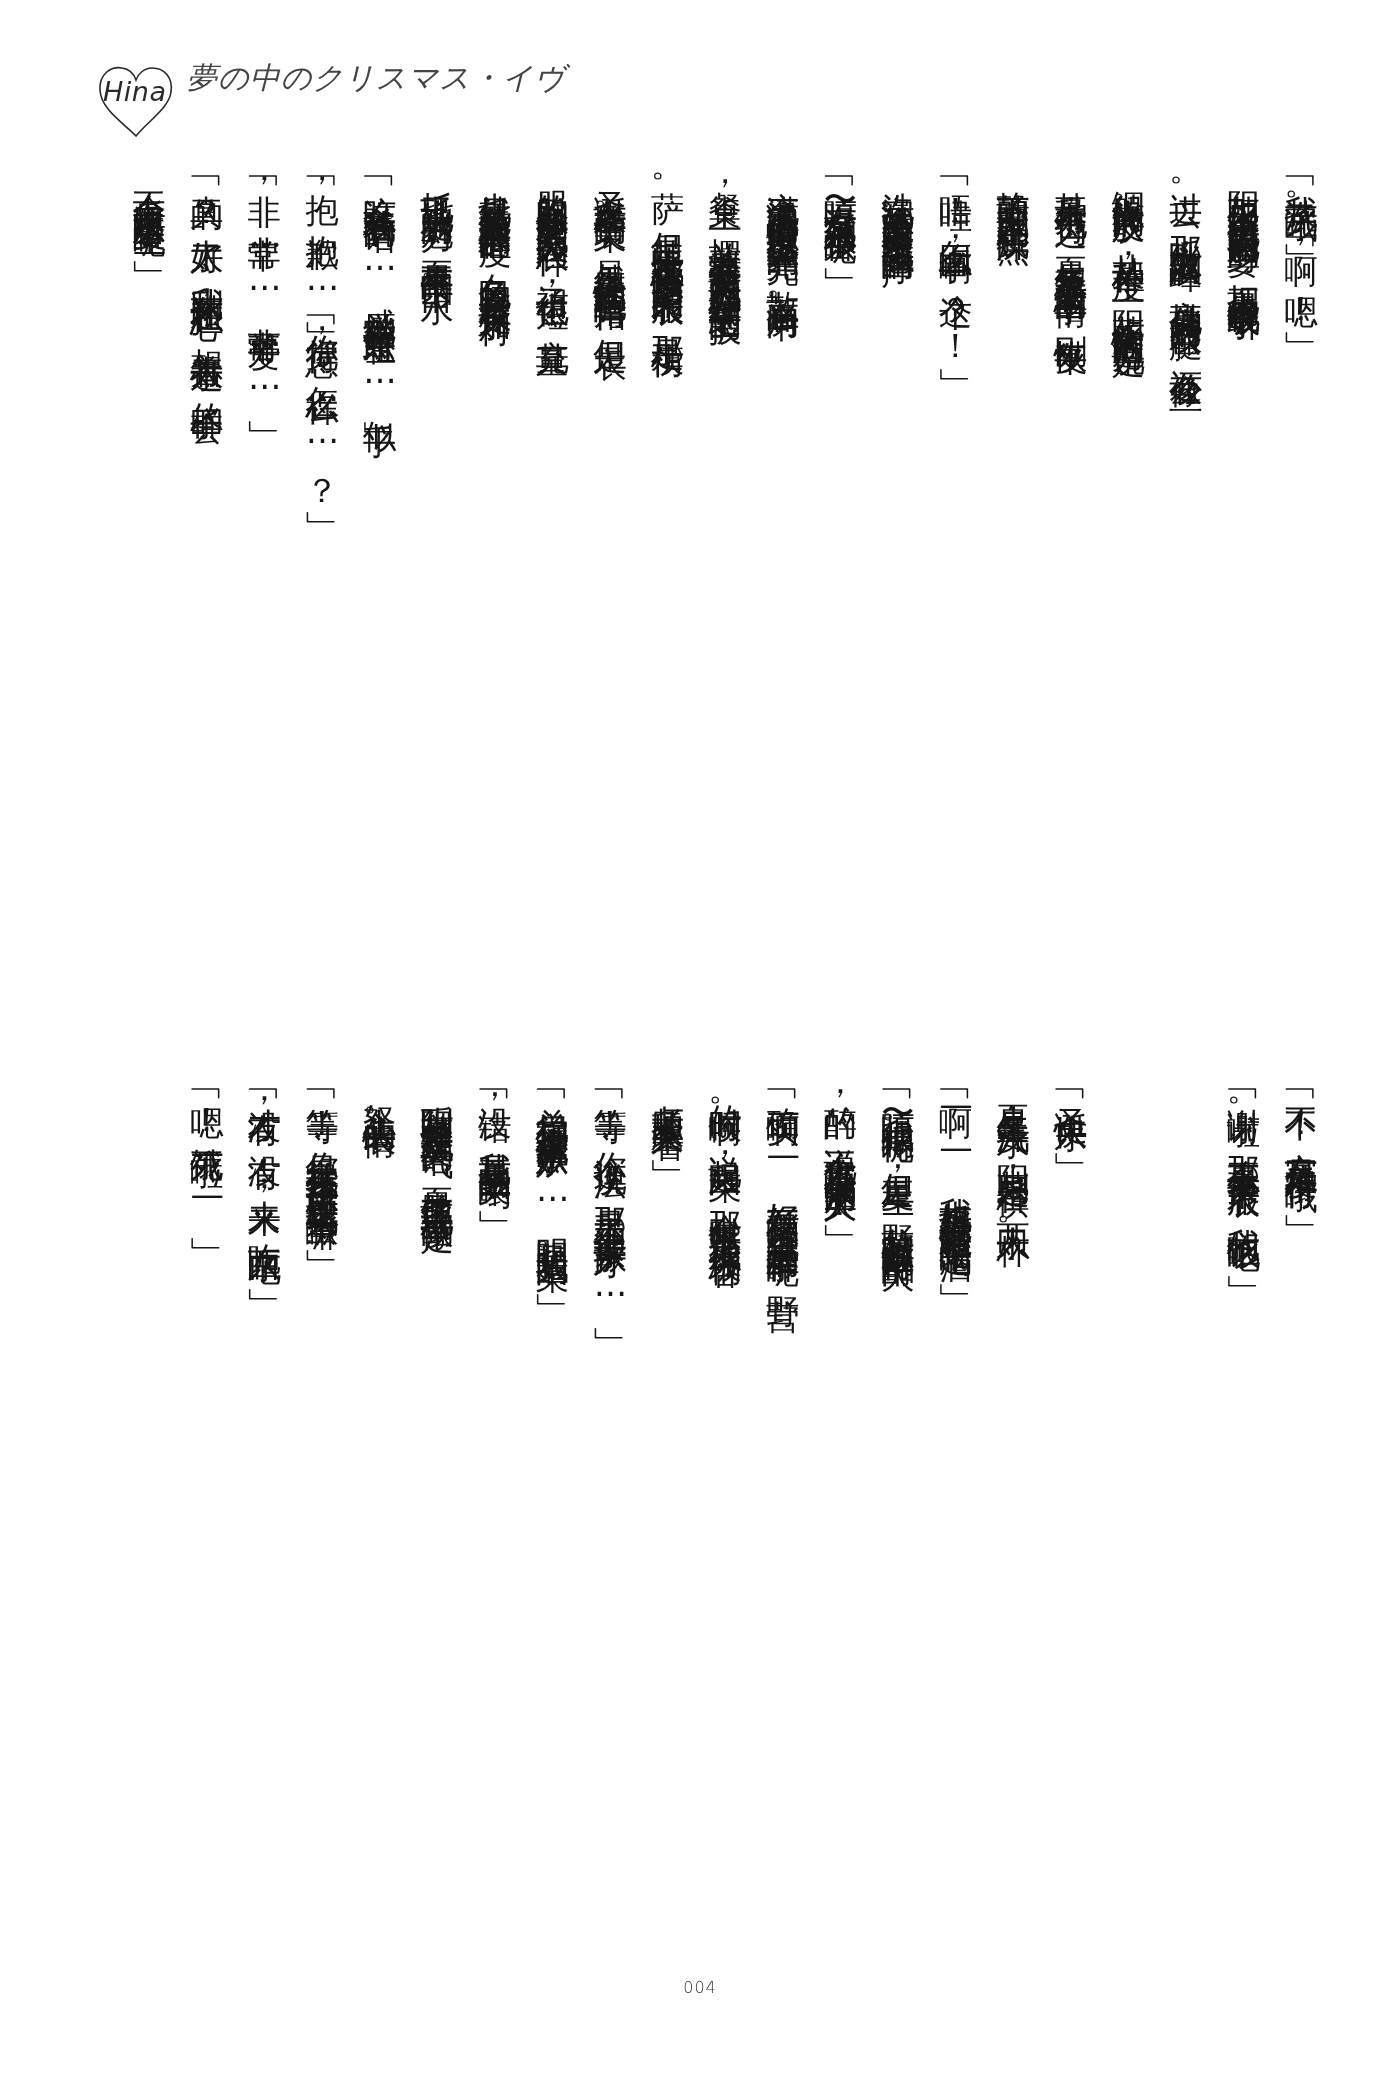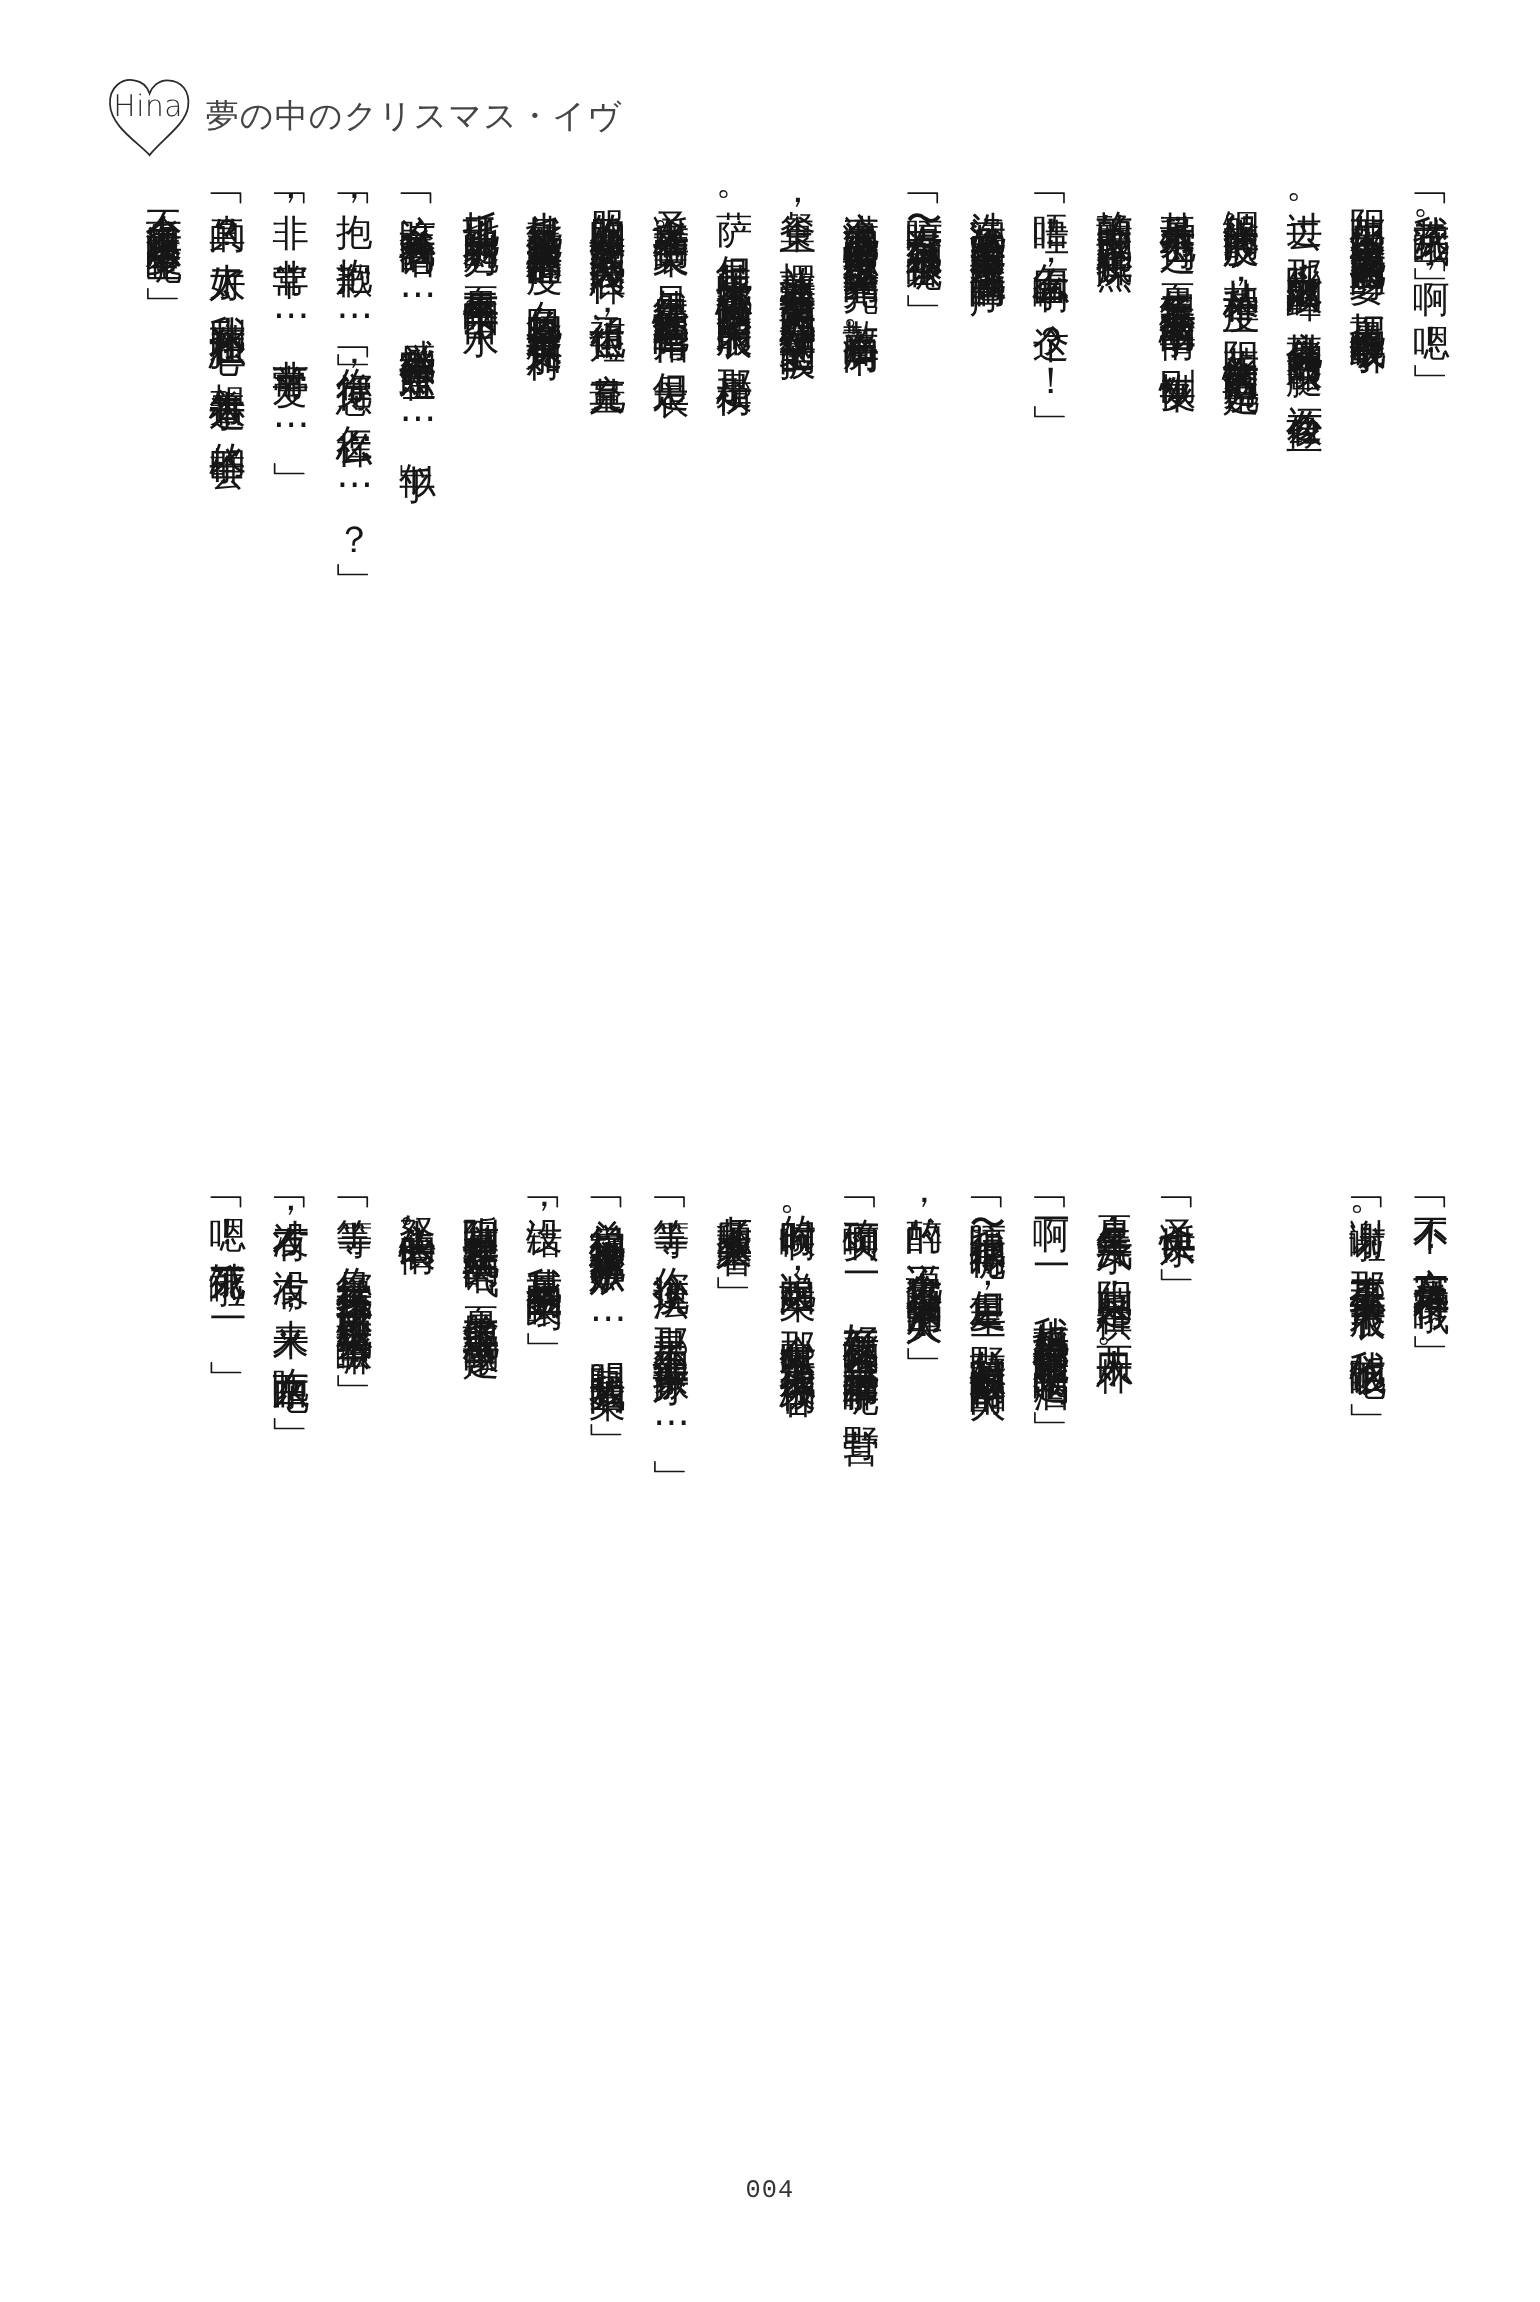--- a/index.html
+++ b/index.html
@@ -14,21 +14,22 @@
     overflow: hidden;
     font-family: "DejaVu Sans", sans-serif;
     color: #1a1a1a;
   }
   .header {
     position: absolute;
     left: 95px;
     top: 62px;
     height: 90px;
     display: flex;
-    align-items: center;
+    align-items: flex-start;
+    font-style: italic;
   }
   .logo {
     position: relative;
     width: 82px;
     height: 80px;
   }
   .logo svg {
     position: absolute;
     left: 0;
     top: 0;
@@ -75,25 +76,24 @@
     margin-left: 23.6px;
     white-space: nowrap;
     color: #161616;
   }
   .page-number {
     position: absolute;
     left: 0;
     width: 1400px;
     top: 1978px;
     text-align: center;
-    font-size: 23px;
+    font-size: 16px;
     color: #333;
     letter-spacing: 1px;
     font-weight: 300;
-    font-family: Liberation Mono, monospace;
   }
 </style>
 </head>
 <body>
 
 <div class="header">
   <div class="logo">
     <svg width="82" height="80" viewBox="0 0 82 80">
       <path d="M41 74 C 30 62, 6 48, 5 28 C 4 12, 16 4, 27 6 C 34 7, 39 12, 41 18 C 43 12, 49 6, 57 6 C 70 6, 78 16, 76 30 C 74 46, 52 60, 41 74 Z" fill="none" stroke="#2a2a2a" stroke-width="1.6"></path>
     </svg>

